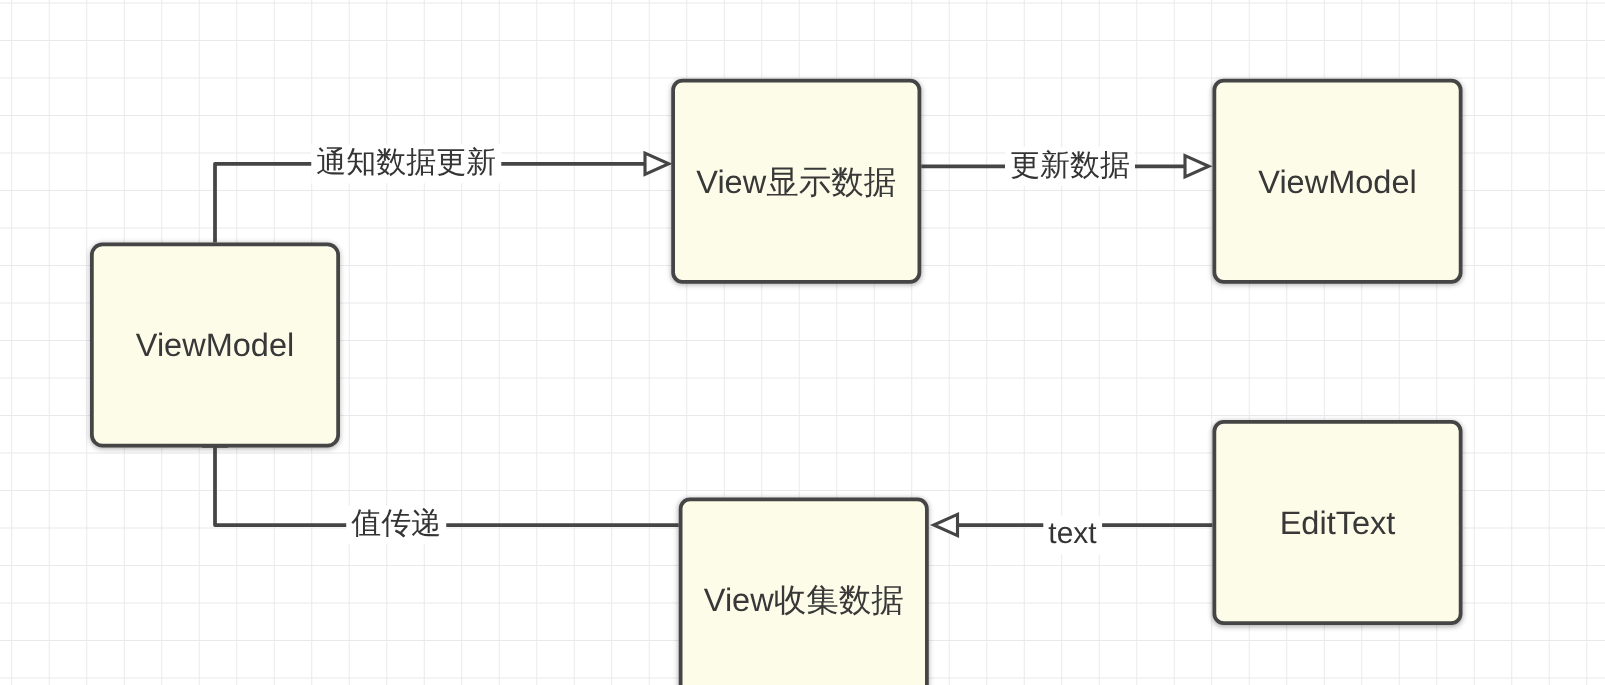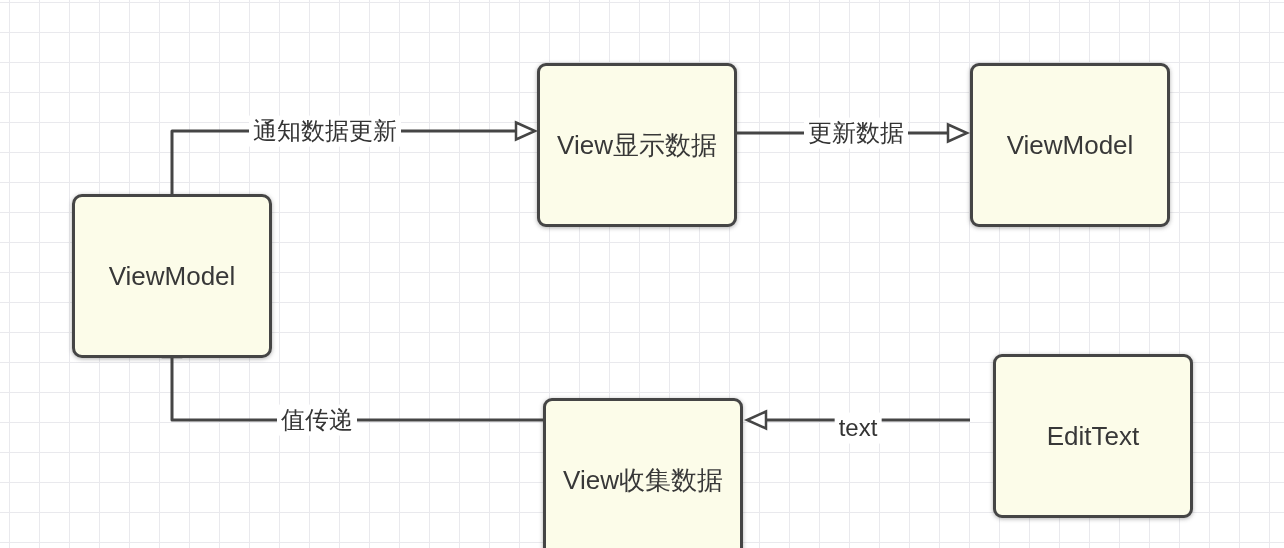--- a/index.html
+++ b/index.html
@@ -77,21 +77,21 @@
   </div>
 
   <div class="node" style="left:970px; top:63px;">
     <span>ViewModel</span>
   </div>
 
   <div class="node" style="left:543px; top:350px;margin-top:48px;">
     <span>View收集数据</span>
   </div>
 
-  <div class="node" style="left:970px; top:354px;margin-left:23px;">
+  <div class="node" style="left:970px; top:336px;">
     <span>EditText</span>
   </div>
 
   <div class="edge-label" style="left:325px; top:131px;">通知数据更新</div>
 
   <div class="edge-label" style="left:856px; top:133px;">更新数据</div>
 
   <div class="edge-label" style="left:858px; top:428px;">text</div>
 
   <div class="edge-label" style="left:317px; top:420px;font-family:Liberation Serif, serif;">值传递</div>

